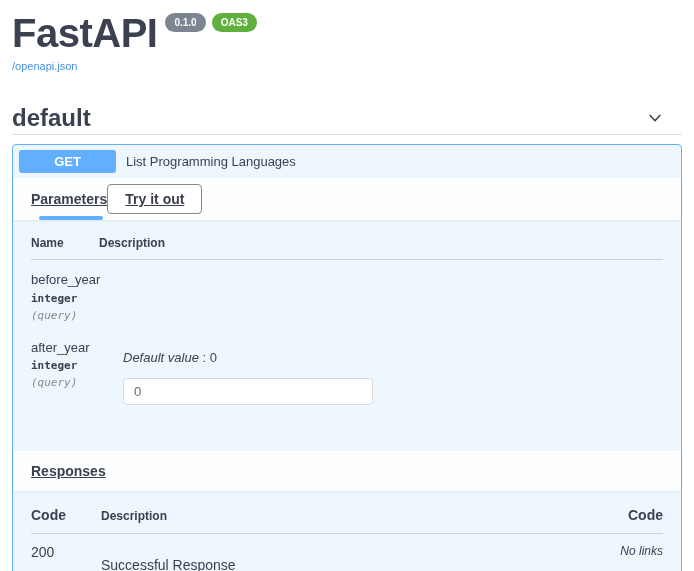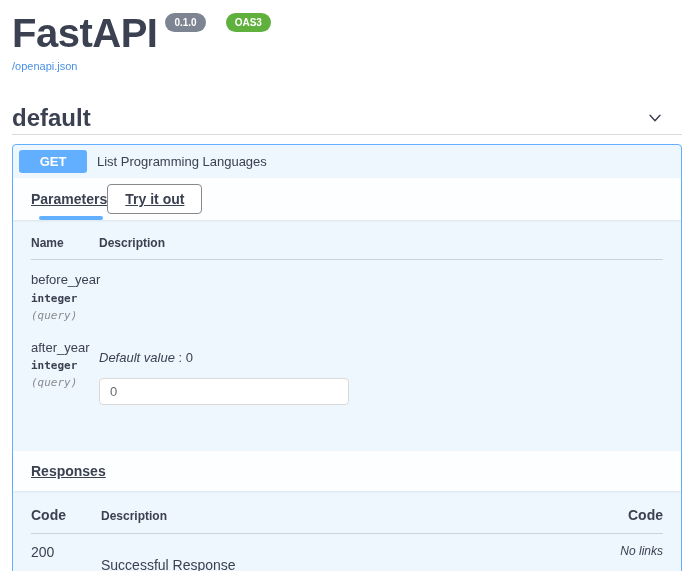--- a/index.html
+++ b/index.html
@@ -12,21 +12,21 @@
   }
   .page { padding: 0 12px; }
 
   
   .topbar { padding-top: 10px; }
   .title-row { display: flex; align-items: flex-start; gap: 8px; }
   .app-title {
     margin: 0; font-size: 40px; font-weight: bold; line-height: 1.15;
     color: #3b4151; letter-spacing: -0.5px;
   }
-  .badges { display: flex; gap: 20px; padding-top: 3px; }
+  .badges { display: flex; gap: 6px; padding-top: 3px; }
   .badge {
     font-size: 10px; font-weight: bold; color: #ffffff;
     padding: 3px 9px; border-radius: 10px; line-height: 1.3;
   }
   .badge-version { background: #7d8492; }
   .badge-oas { background: #5fb03c; }
   .spec-link {
     display: inline-block; margin-top: 4px;
     font-size: 11px; color: #4990e2; text-decoration: none; cursor: pointer;
   }
@@ -44,21 +44,21 @@
   .opblock {
     margin-top: 9px;
     border: 1px solid #61affe; border-radius: 4px;
     background: #eff7fe;
   }
   .op-summary {
     display: flex; align-items: center; gap: 10px;
     padding: 5px 6px; cursor: pointer;
   }
   .method-badge {
-    width: 68px; text-align: center; flex-shrink: 0;
+    width: 97px; text-align: center; flex-shrink: 0;
     background: #61affe; color: #ffffff;
     font-size: 13px; font-weight: bold;
     padding: 4px 0; border-radius: 3px;
   }
   .op-path {
     font-family: "DejaVu Sans Mono", monospace;
     font-size: 14px; font-weight: bold; color: #3b4151; margin-left: 4px;
   }
   .op-desc { font-size: 13px; color: #3b4151; }
 
@@ -105,21 +105,21 @@
   .param-default { font-size: 13px; color: #3b4151; margin-top: 10px; }
   .param-default .ital { font-style: italic; }
   .param-input {
     display: block; margin-top: 13px;
     width: 250px; height: 27px;
     border: 1px solid #d9d9d9; border-radius: 4px;
     padding: 0 10px; font-size: 13px; color: #666a73;
     font-family: "Liberation Sans", sans-serif;
     background: #ffffff; outline: none;
   }
-  .param-row + .param-row { margin-top: 18px; }
+  .param-row + .param-row { margin-top: 18px; gap: 24px; }
 
   
   .responses-body { padding: 16px 18px 30px; }
   .resp-head {
     display: flex; align-items: flex-end;
     padding-bottom: 10px; border-bottom: 1px solid rgba(59,65,81,.2);
   }
   .resp-col-code { width: 70px; flex-shrink: 0; font-size: 14px; font-weight: bold; }
   .resp-col-desc { flex: 1; font-size: 12px; font-weight: bold; }
   .resp-col-links { width: 80px; text-align: right; font-size: 14px; font-weight: bold; }

